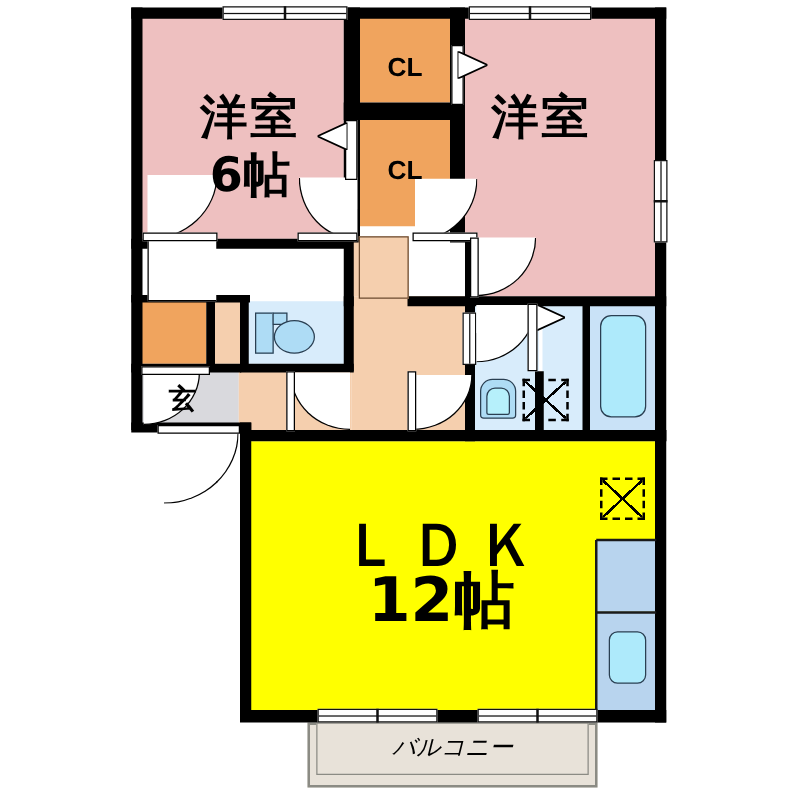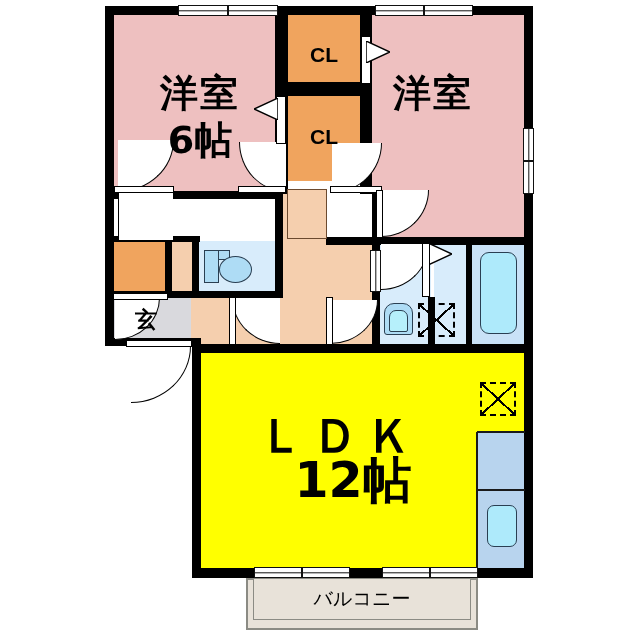--- a/index.html
+++ b/index.html
@@ -273,18 +273,18 @@
   <div class="lbl lbl-jp" style="left:145px; top:121px; width:110px; font-size:38px;text-align:center;">6帖</div>
 
   <div class="lbl lbl-jp" style="left:378px; top:74px; width:110px; font-size:38px; letter-spacing:2px;">洋室</div>
 
   <div class="lbl" style="left:288px; top:44px; width:72px; font-size:21px;">CL</div>
 
   <div class="lbl" style="left:288px; top:126px; width:72px; font-size:21px;">CL</div>
 
   <div class="lbl lbl-jp" style="left:126px; top:309px; width:40px; font-size:22px;">玄</div>
 
-  <div class="lbl" style="left:239px; top:412px; width:200px; font-size:47px; letter-spacing:7px;">ＬＤＫ</div>
+  <div class="lbl" style="left:255px; top:412px; width:200px; font-size:47px; letter-spacing:7px;">ＬＤＫ</div>
   <div class="lbl lbl-jp" style="left:258px; top:456px; width:190px; font-size:49px;">12帖</div>
 
-  <div class="lbl lbl-jp" style="left:253px; top:589px; width:218px; font-size:19px; font-weight:normal;">バルコニー</div>
+  <div class="lbl lbl-jp" style="left:253px; top:589px; width:218px; font-size:19px; font-weight:normal;font-style:italic;">バルコニー</div>
 
 </div>
 
 </body></html>

